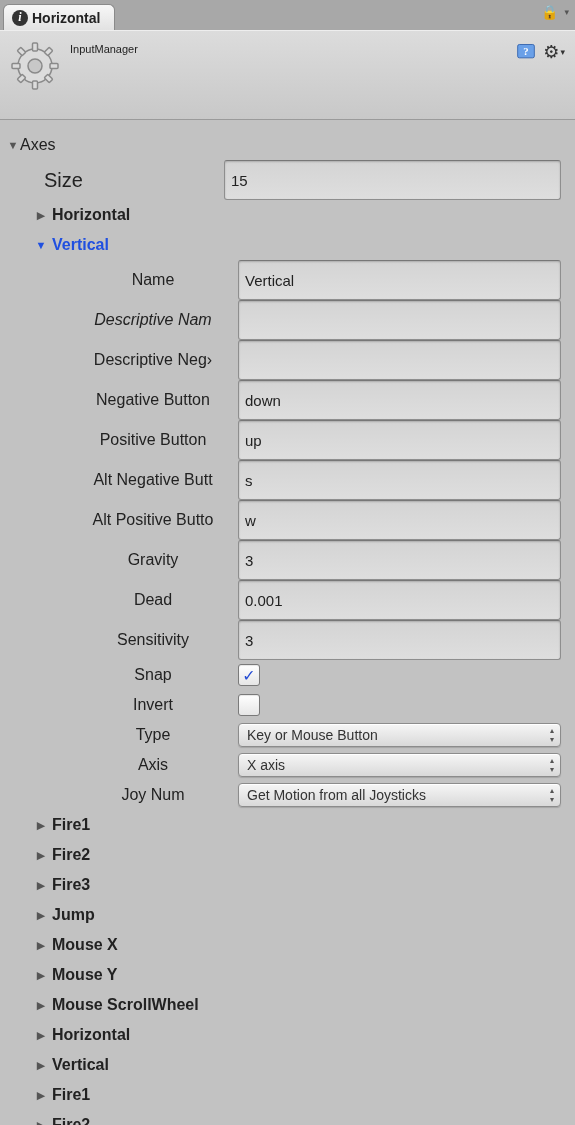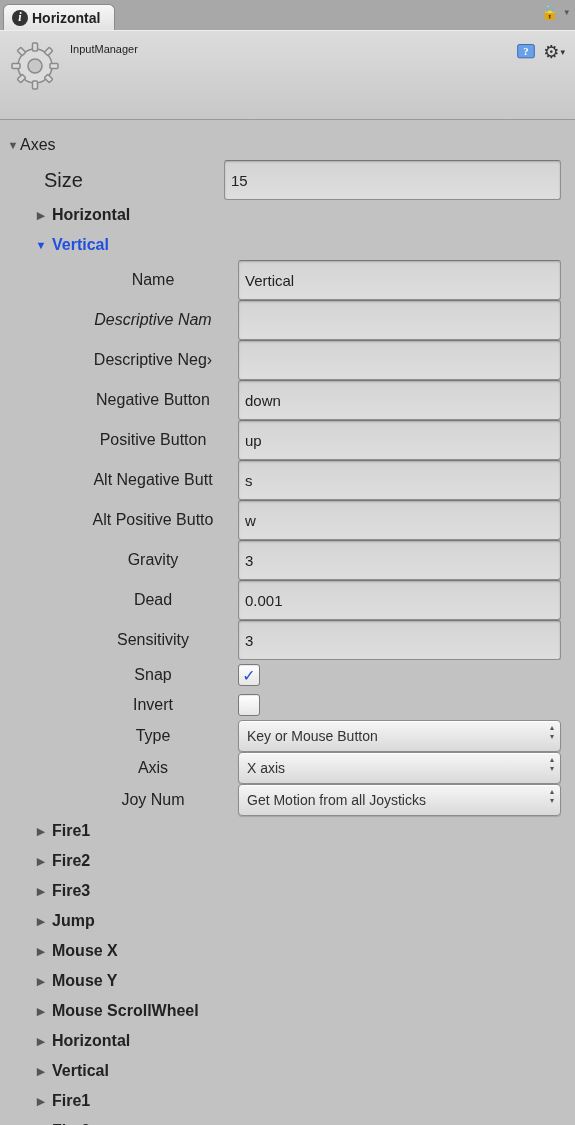--- a/index.html
+++ b/index.html
@@ -147,21 +147,21 @@
     display: inline-flex;
     align-items: center;
     justify-content: center;
     font-size: 16px;
     color: #234bd4;
     margin-right: 8px;
   }
   .select {
     flex: 1;
     margin-right: 8px;
-    height: 32px;
+    height: 24px;
     background: linear-gradient(#f6f6f6,#d9d9d9);
     border: 1px solid #8c8c8c;
     border-radius: 4px;
     box-shadow: 0 1px 0 #fff inset, 0 1px 1px rgba(0,0,0,.15);
     padding: 1px 32px 1px 8px;
     font-size: 14px;
     color: #333;
     position: relative;
     display: flex;
     align-items: center;

